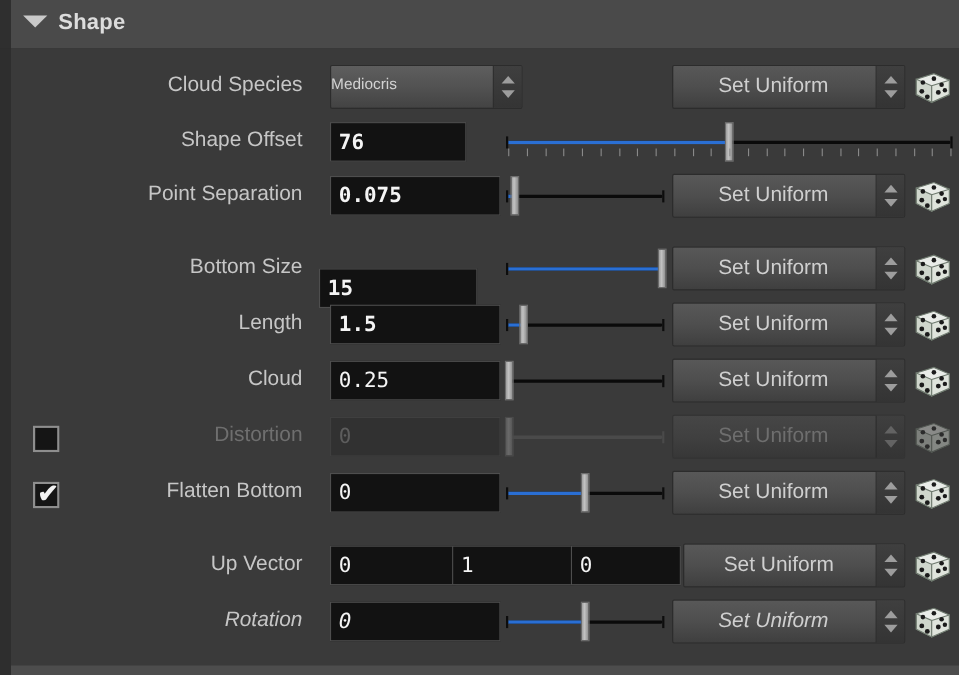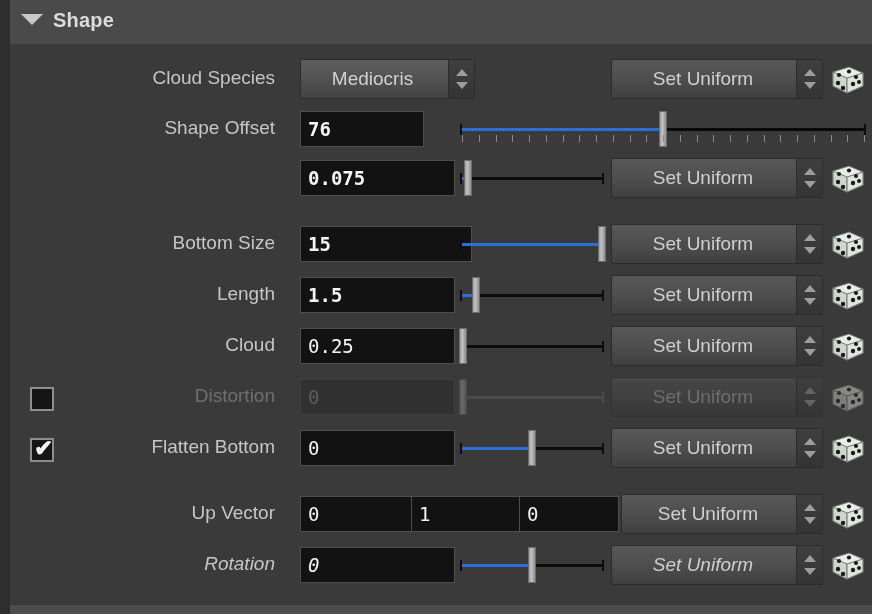--- a/index.html
+++ b/index.html
@@ -80,22 +80,22 @@
   .row.dim .btn{background:linear-gradient(to bottom,#464646,#404040 50%,#373737);
                 border-color:#333;}
   .row.dim .btn .txt{color:#6e6e6e;}
   .row.dim .spin .up{border-bottom-color:#636363;}
   .row.dim .spin .dn{border-top-color:#636363;}
 
   
   .combo{position:absolute;top:3px;height:40px;
          background:linear-gradient(to bottom,#5e5e5e,#525252 50%,#434343);
          border:1px solid #2c2c2c;box-sizing:border-box;border-radius:2px;}
-  .combo .txt{position:absolute;left:0;right:30px;top:8px;text-align:center;
-              font-size:19px;color:#d2d2d2;}
+  .combo .txt{position:absolute;left:0;right:30px;top:8px;
+              font-size:14px;color:#d2d2d2;}
 
   
   .dice{position:absolute;top:9px;width:44px;height:30px;}
   .row.dim .dice{opacity:.45;}
 </style>
 </head>
 <body>
 
 <div class="panel">
 
@@ -173,20 +173,21 @@
             <i style="left: 318.25px;"></i>
             <i style="left: 335px;"></i>
             <i style="left: 351.75px;"></i>
             <i style="left: 368.5px;"></i>
             <i style="left: 385.25px;"></i>
             <i style="left: 402px;"></i>
           </div>
         </div>
       </div>
       <div class="row" style="top: 111px;">
+        <div class="label">Point Separation</div>
         <div class="field" style="left: 290px; width: 155px;">
           <div class="val">0.075</div>
         </div>
         <div class="slider" style="left: 448px; width: 148px;">
           <div class="track" style="left: 4px; width: 140px;"></div>
           <div class="fill" style="left: 4px; width: 5.6px;"></div>
           <div class="cap" style="left: 2px;"></div>
           <div class="cap" style="left: 144px;"></div>
           <div class="handle" style="left: 5.6px;"></div>
         </div>
@@ -207,21 +208,21 @@
               <circle cx="31" cy="12" r="2.1" fill="#1b1b1b"></circle>
               <circle cx="13" cy="18" r="2.2" fill="#1b1b1b"></circle>
               <circle cx="18" cy="23" r="2.2" fill="#1b1b1b"></circle>
               <circle cx="28" cy="19" r="2.2" fill="#1b1b1b"></circle>
               <circle cx="34" cy="17" r="2.0" fill="#1b1b1b"></circle>
             </g>
           </svg></div>
       </div>
       <div class="row" style="top: 177px;">
         <div class="label">Bottom Size</div>
-        <div class="field" style="left: 290px; width: 172px;">
+        <div class="field" style="left: 280px; width: 144px; margin-top: 18px;">
           <div class="val">15</div>
         </div>
         <div class="slider" style="left: 448px; width: 148px;">
           <div class="track" style="left: 4px; width: 140px;"></div>
           <div class="fill" style="left: 4px; width: 140px;"></div>
           <div class="cap" style="left: 2px;"></div>
           <div class="cap" style="left: 144px;"></div>
           <div class="handle" style="left: 140px;"></div>
         </div>
         <div class="btn" style="left: 601px; width: 212px;">

